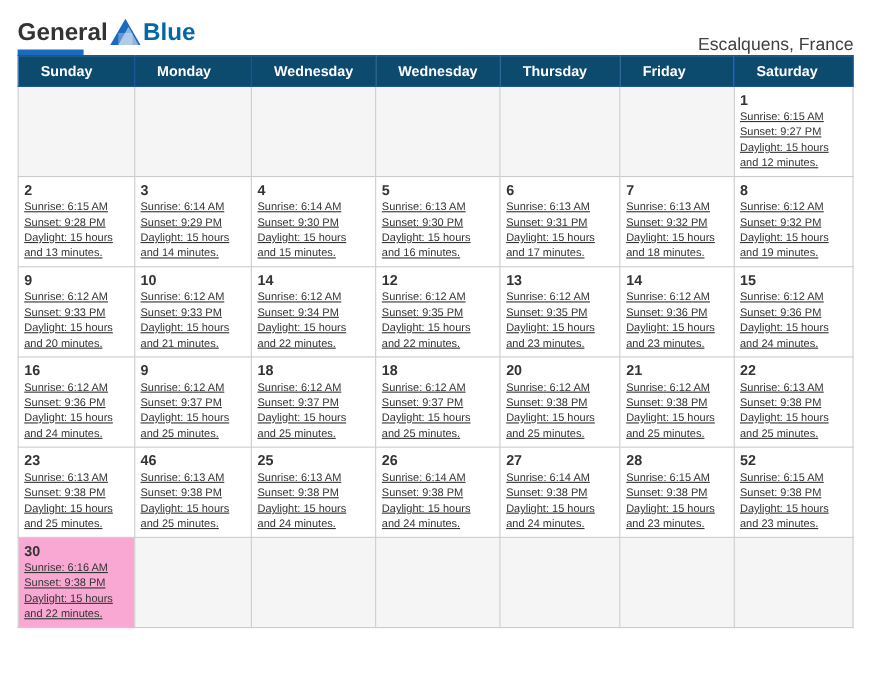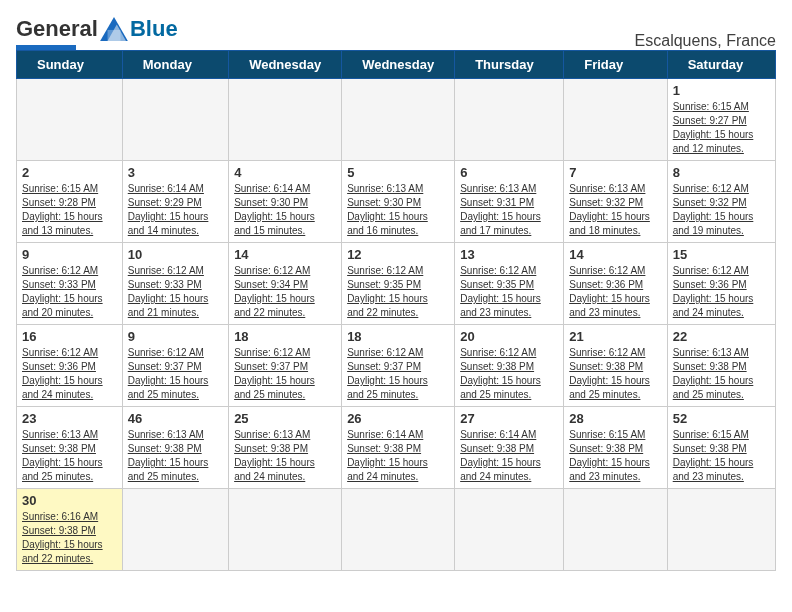--- a/index.html
+++ b/index.html
@@ -74,21 +74,21 @@
       display: block;
       margin-bottom: 2px;
     }
     .day-info {
       font-size: 10px;
       line-height: 1.4;
       color: #333;
       text-decoration: underline;
     }
     .last-row td {
-      background: #fef9c3;
+      background: #f9a8d4;
     }
     .logo-icon {
       width: 28px;
       height: 24px;
     }
   </style>
 </head>
 <body>
 
 <div class="header">

